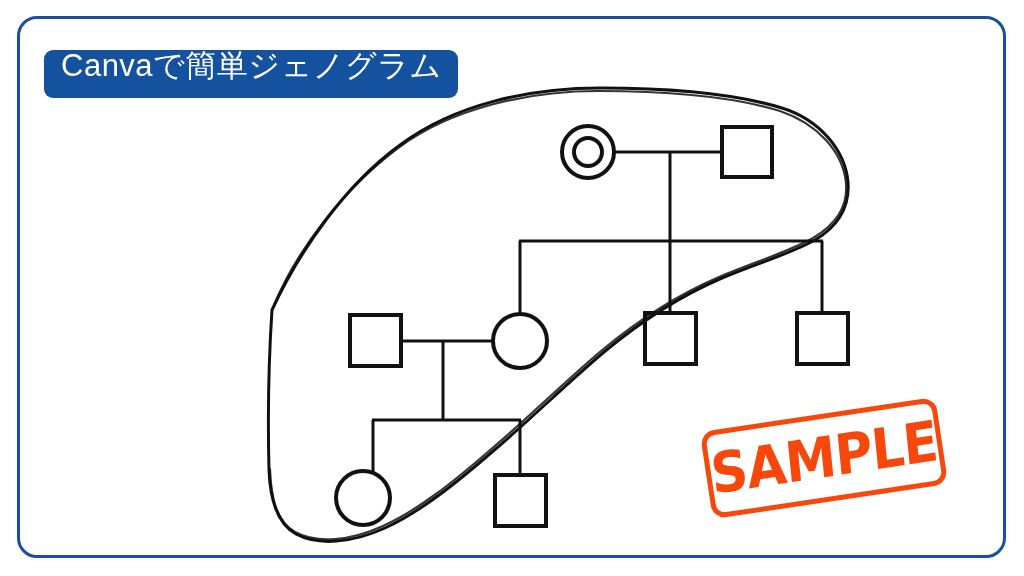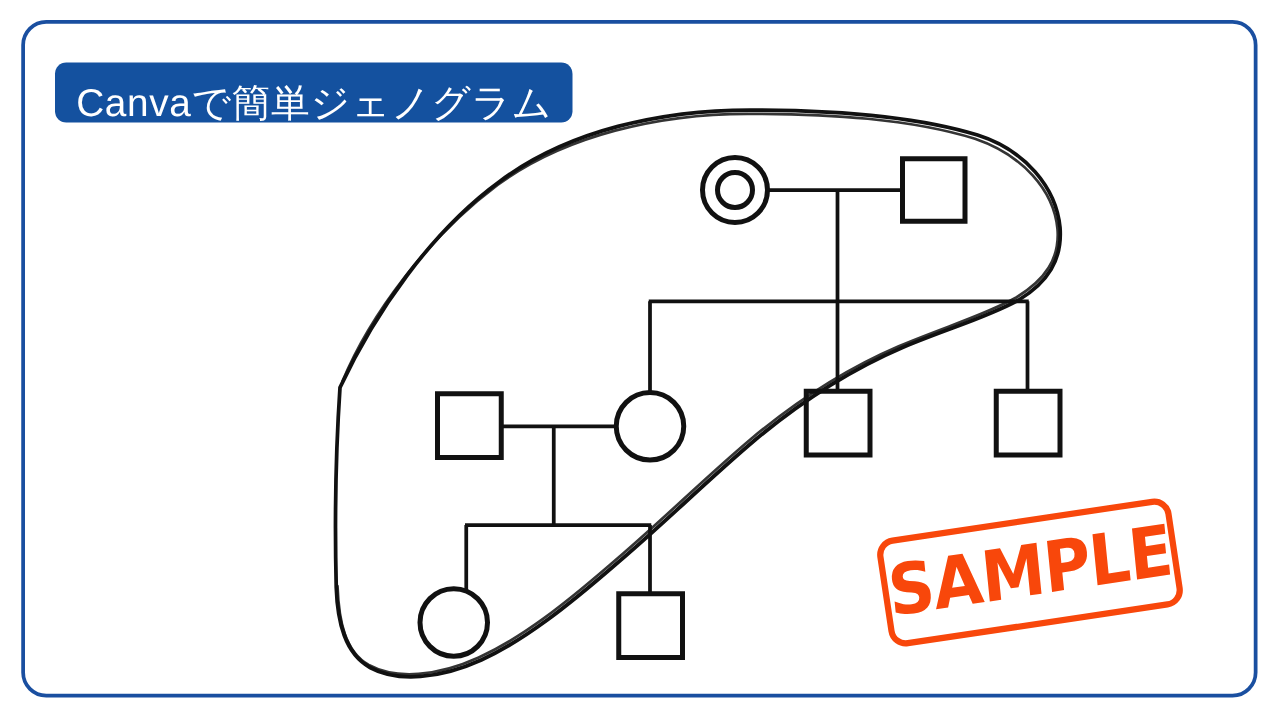--- a/index.html
+++ b/index.html
@@ -31,21 +31,21 @@
     background: transparent;
   }
   
   #title-badge {
     position: absolute;
     left: 44px;
     top: 50px;
     height: 48px;
     padding: 0 16px 0 17px;
     display: flex;
-    align-items: flex-end;
+    align-items: flex-start;
     background: #14519f;
     border-radius: 9px;
     box-sizing: border-box;
   }
   #title-badge .title-text {
     color: #ffffff;
     font-size: 31px;
     line-height: 1;
     letter-spacing: 0.5px;
     white-space: nowrap;

